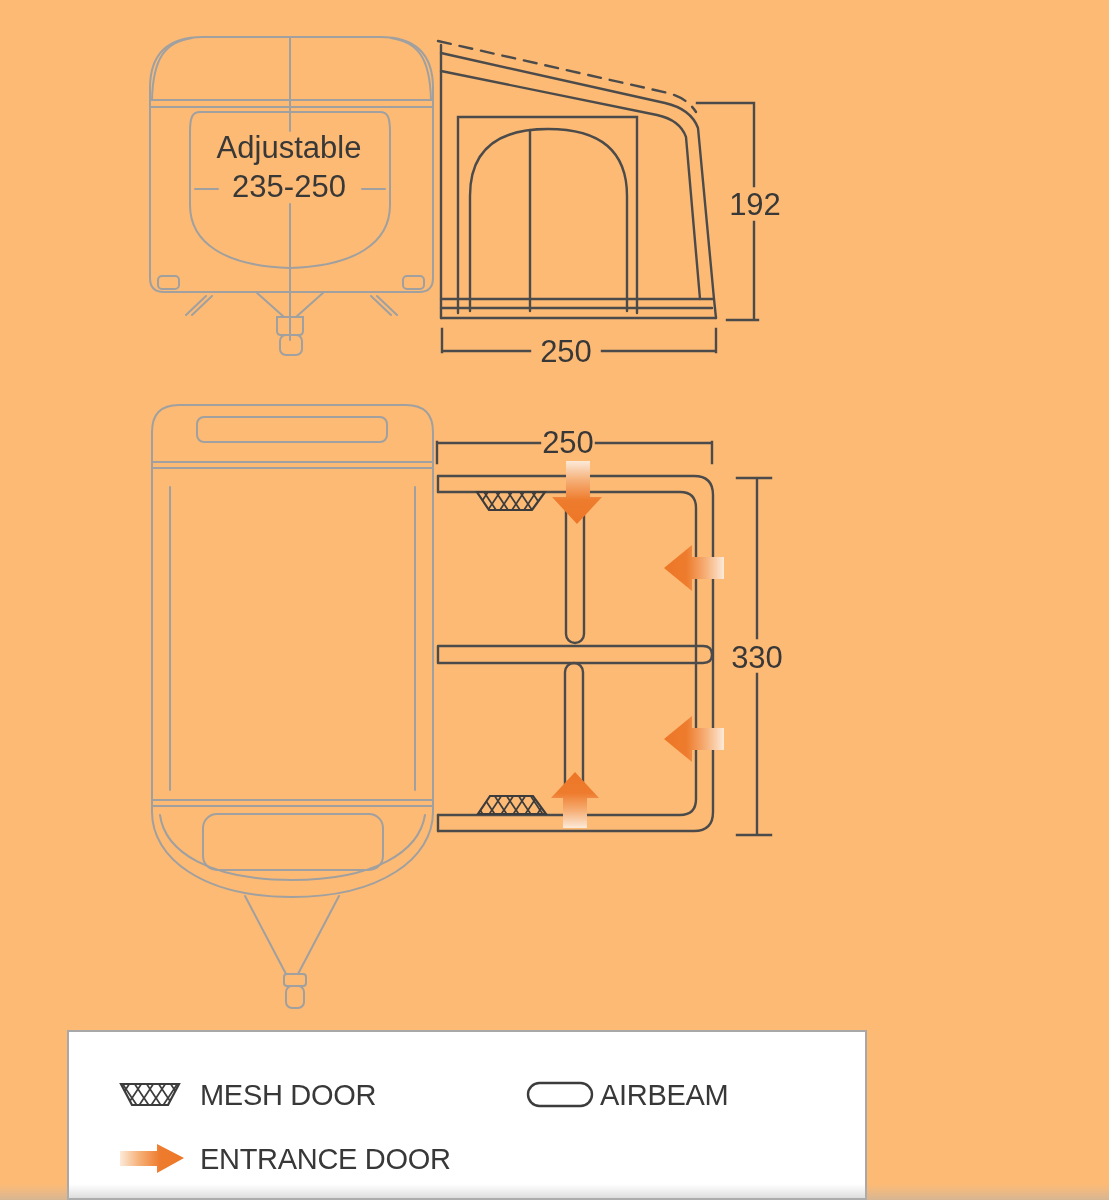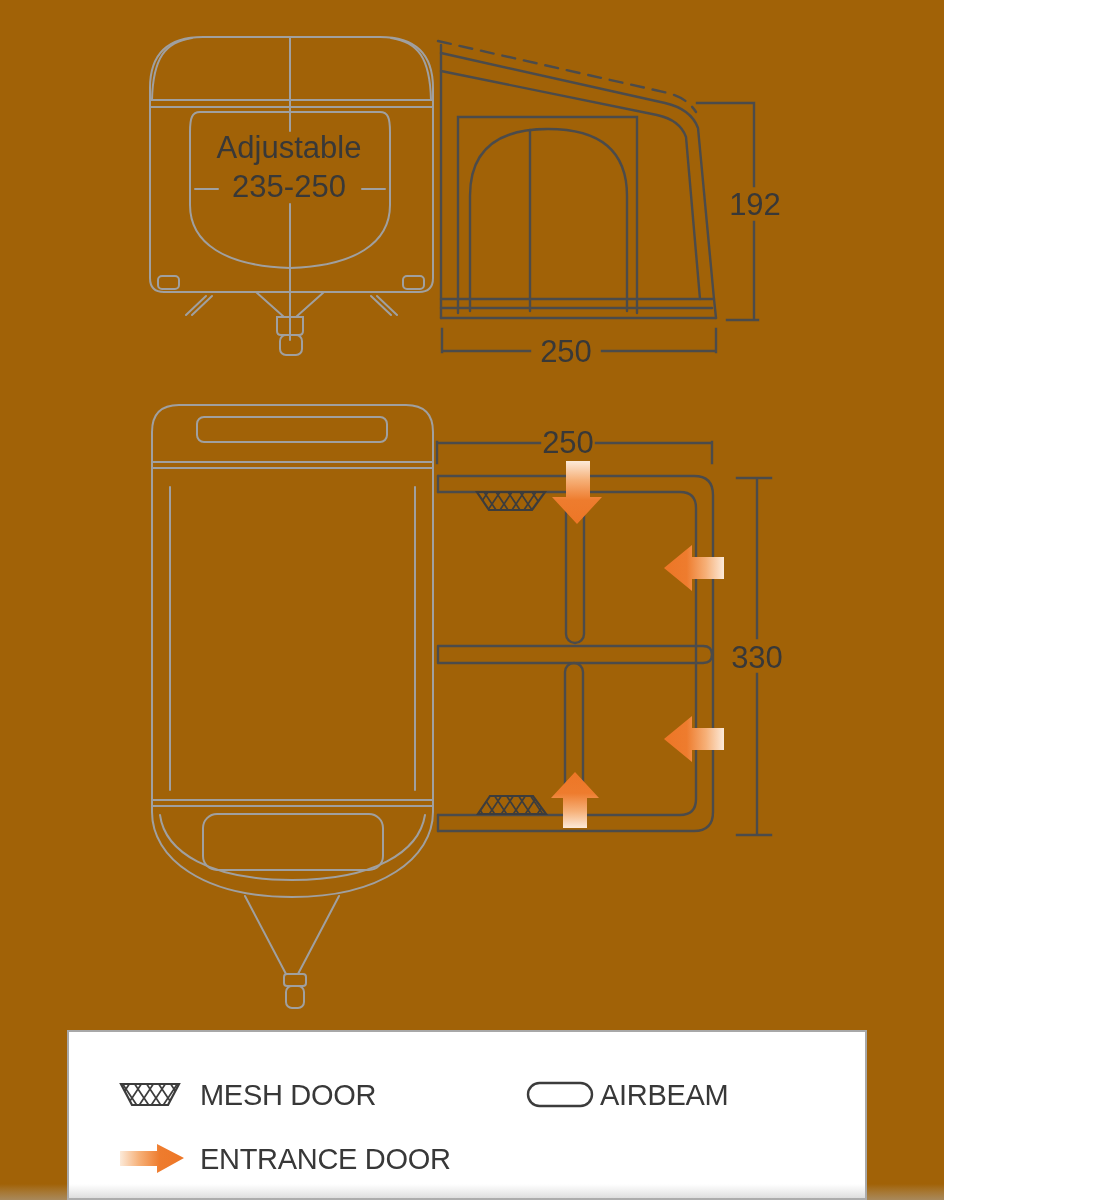--- a/index.html
+++ b/index.html
@@ -1,16 +1,16 @@
 <!DOCTYPE html>
 <html><head>
 <meta charset="utf-8">
 <style>
   html,body{margin:0;padding:0;background:#ffffff;}
-  .stage{position:relative;width:944px;height:1200px;background:#a16207;overflow:hidden;
+  .stage{position:relative;width:1109px;height:1200px;background:#fdba74;overflow:hidden;
          font-family:"Liberation Sans", sans-serif;}
   svg{display:block;}
   .lt{stroke:#a0a0a0;stroke-width:2;fill:none;stroke-linecap:round;}
   .dk{stroke:#4b4b4b;stroke-width:2.4;fill:none;stroke-linecap:round;}
   .dim{stroke:#4b4b4b;stroke-width:2.4;fill:none;stroke-linecap:square;}
   .meshshape{fill:url(#meshpat);stroke:#3c3c3c;stroke-width:2.2;}
   text{fill:#383838;}
   .lbl{font-size:31px;}
   .leg{font-size:29px;letter-spacing:-0.3px;}
   .mid{text-anchor:middle;}

